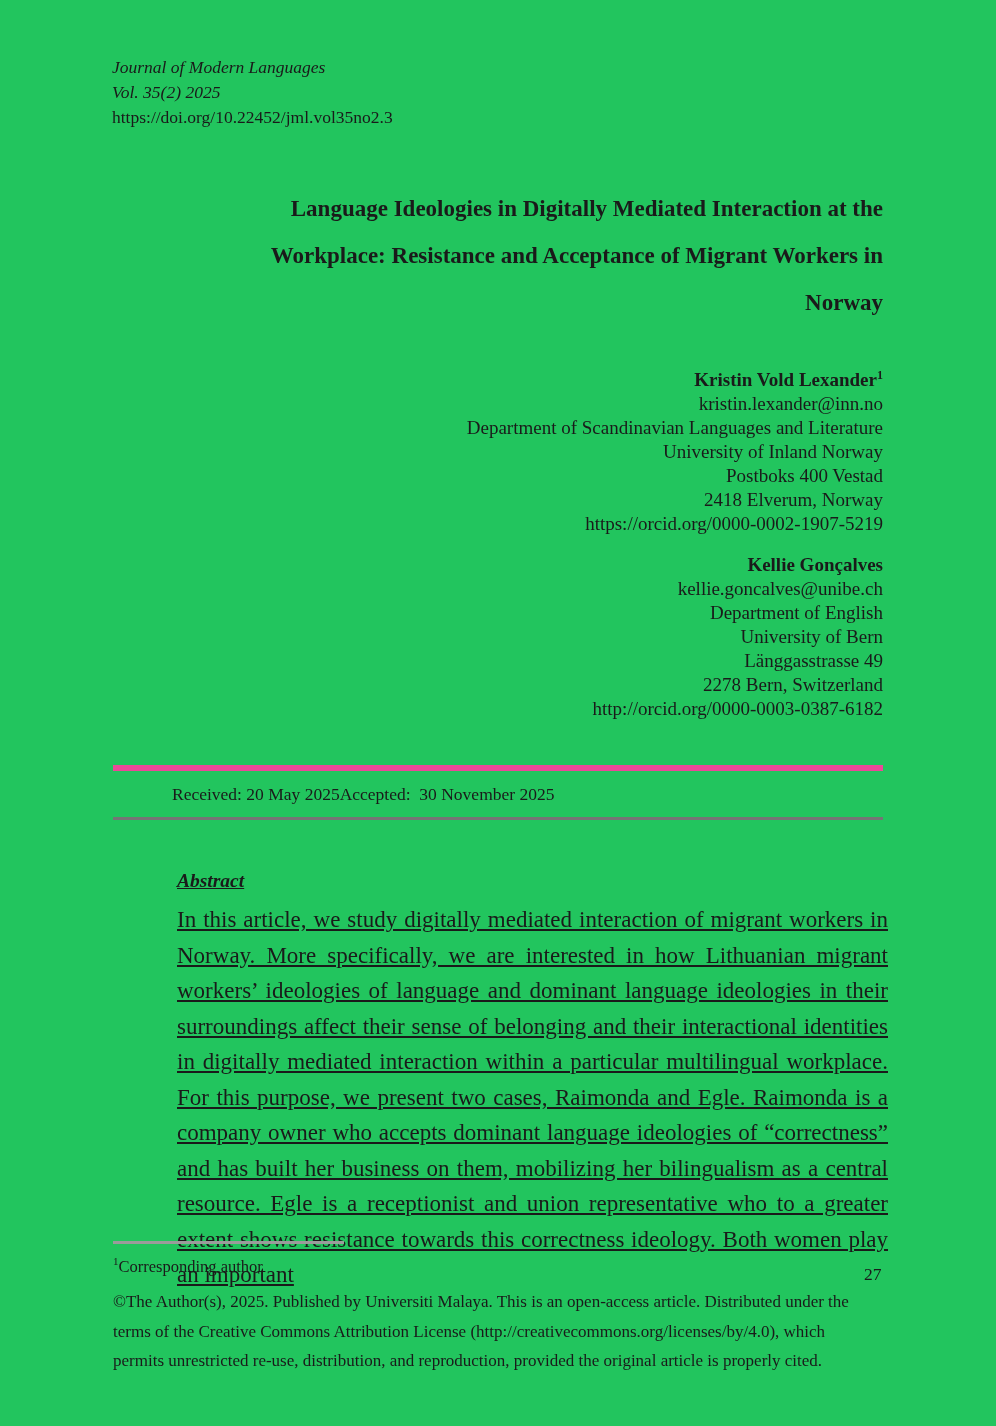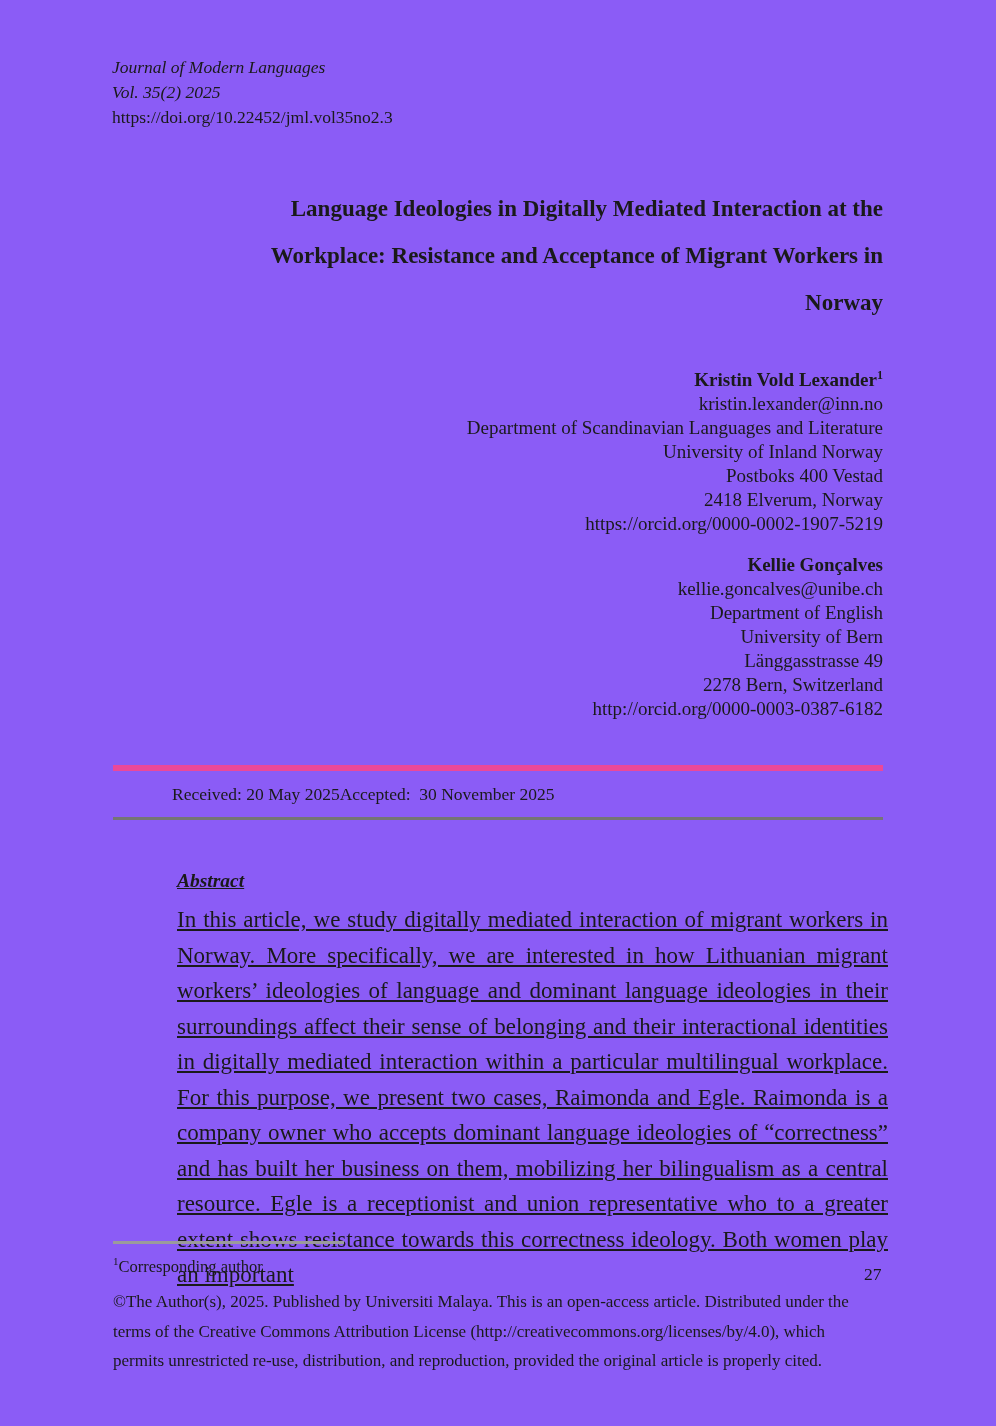--- a/index.html
+++ b/index.html
@@ -4,21 +4,21 @@
 <style>
   html, body {
     margin: 0;
     padding: 0;
     background: #ffffff;
   }
   .page {
     position: relative;
     width: 996px;
     height: 1426px;
-    background: #8b5cf6;
+    background: #22c55e;
     color: #1a1a1a;
     font-family: "Liberation Serif", "DejaVu Serif", serif;
     overflow: hidden;
   }
   
   .journal-header {
     position: absolute;
     left: 112px;
     top: 55px;
     font-size: 17.5px;

